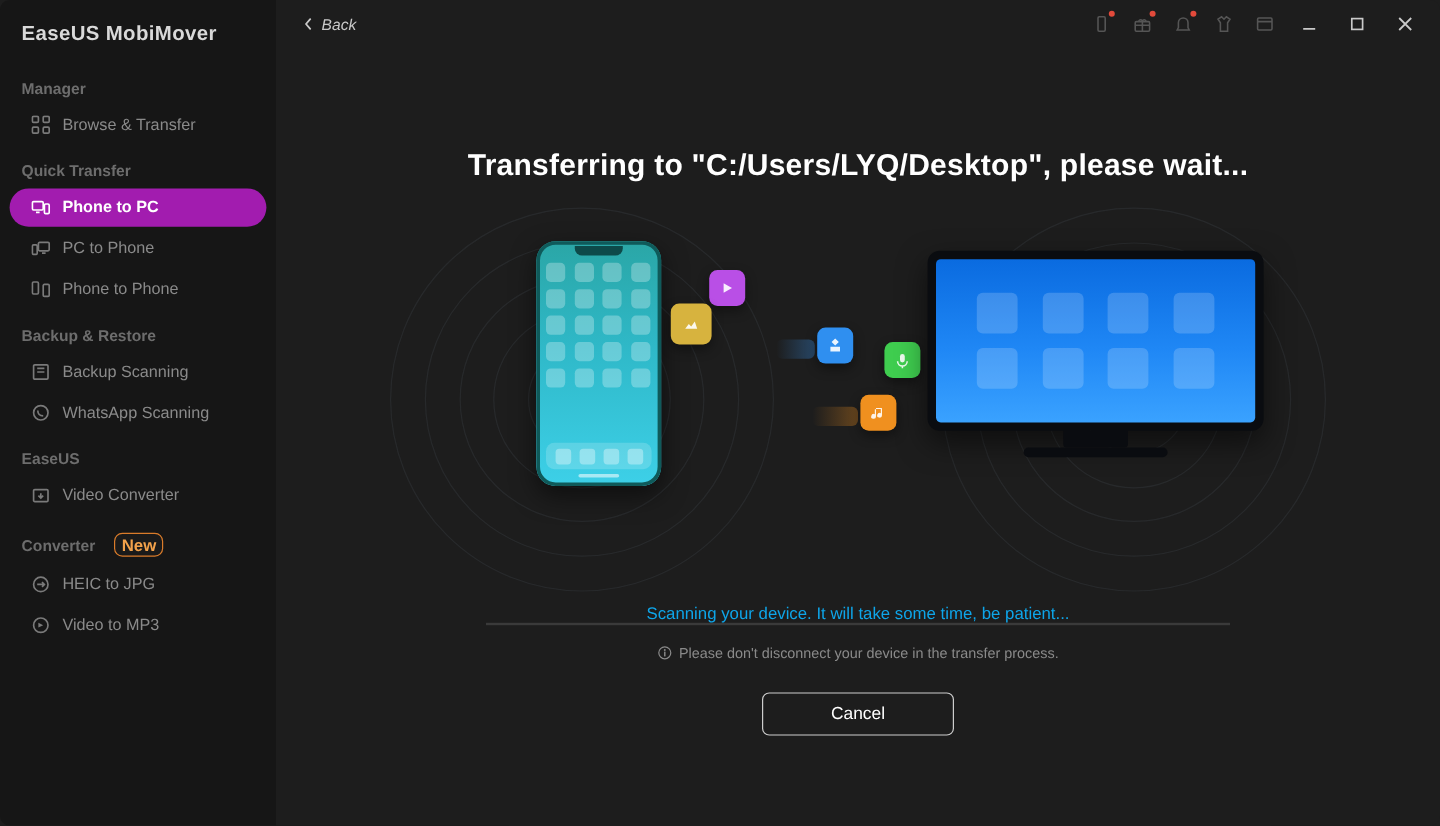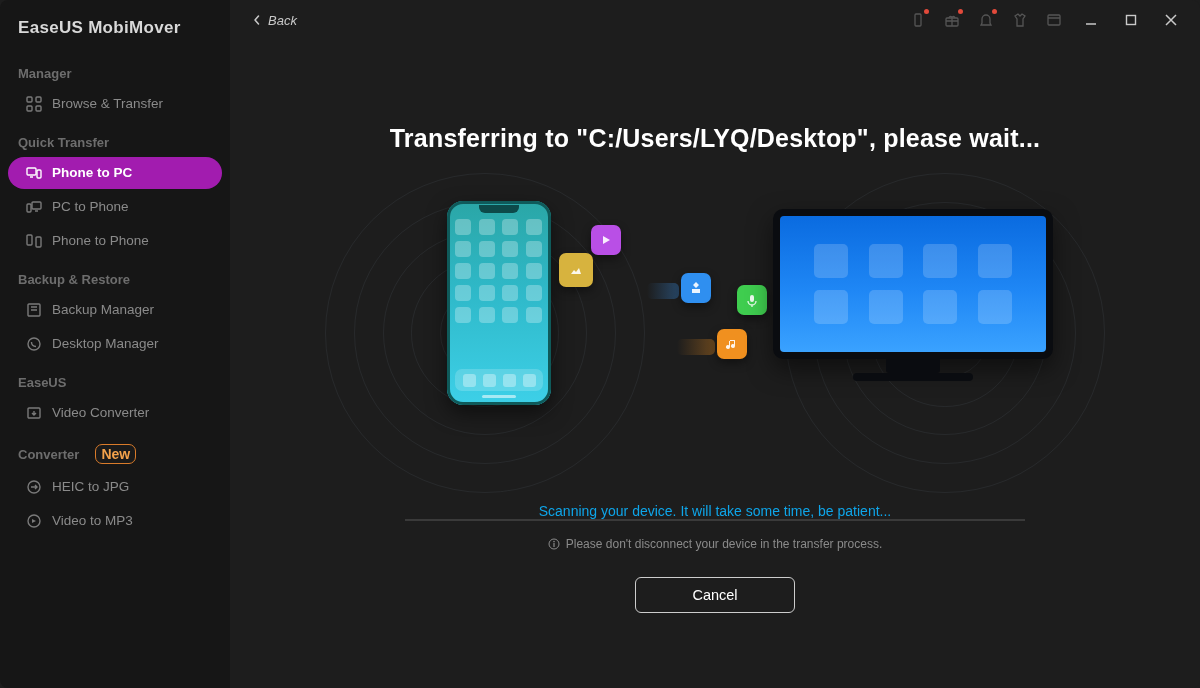--- a/index.html
+++ b/index.html
@@ -305,30 +305,30 @@
   </div>
 
   <div class="section-label">Backup &amp; Restore</div>
   <div class="nav-item">
     <span class="nav-icon">
       <svg viewBox="0 0 16 16" fill="none" stroke="#7a7a7a" stroke-width="1.4">
           <rect x="2" y="2" width="12" height="12" rx="1"></rect>
           <path d="M5 5h6M5 8h6"></path>
         </svg>
     </span>
-    <span>Backup Manager</span>
+    <span>Backup Scanning</span>
   </div>
   <div class="nav-item">
     <span class="nav-icon">
       <svg viewBox="0 0 16 16" fill="none" stroke="#7a7a7a" stroke-width="1.4">
           <circle cx="8" cy="8" r="6"></circle>
           <path d="M5.5 6c0 3 1.5 4.5 4.5 4.5"></path>
         </svg>
     </span>
-    <span>Desktop Manager</span>
+    <span>WhatsApp Scanning</span>
   </div>
 
   <div class="section-label">EaseUS</div>
   <div class="nav-item">
     <span class="nav-icon">
       <svg viewBox="0 0 16 16" fill="none" stroke="#7a7a7a" stroke-width="1.4">
           <rect x="2" y="3" width="12" height="10" rx="1"></rect>
           <path d="M8 6v4m-2-2 2 2 2-2"></path>
         </svg>
     </span>

